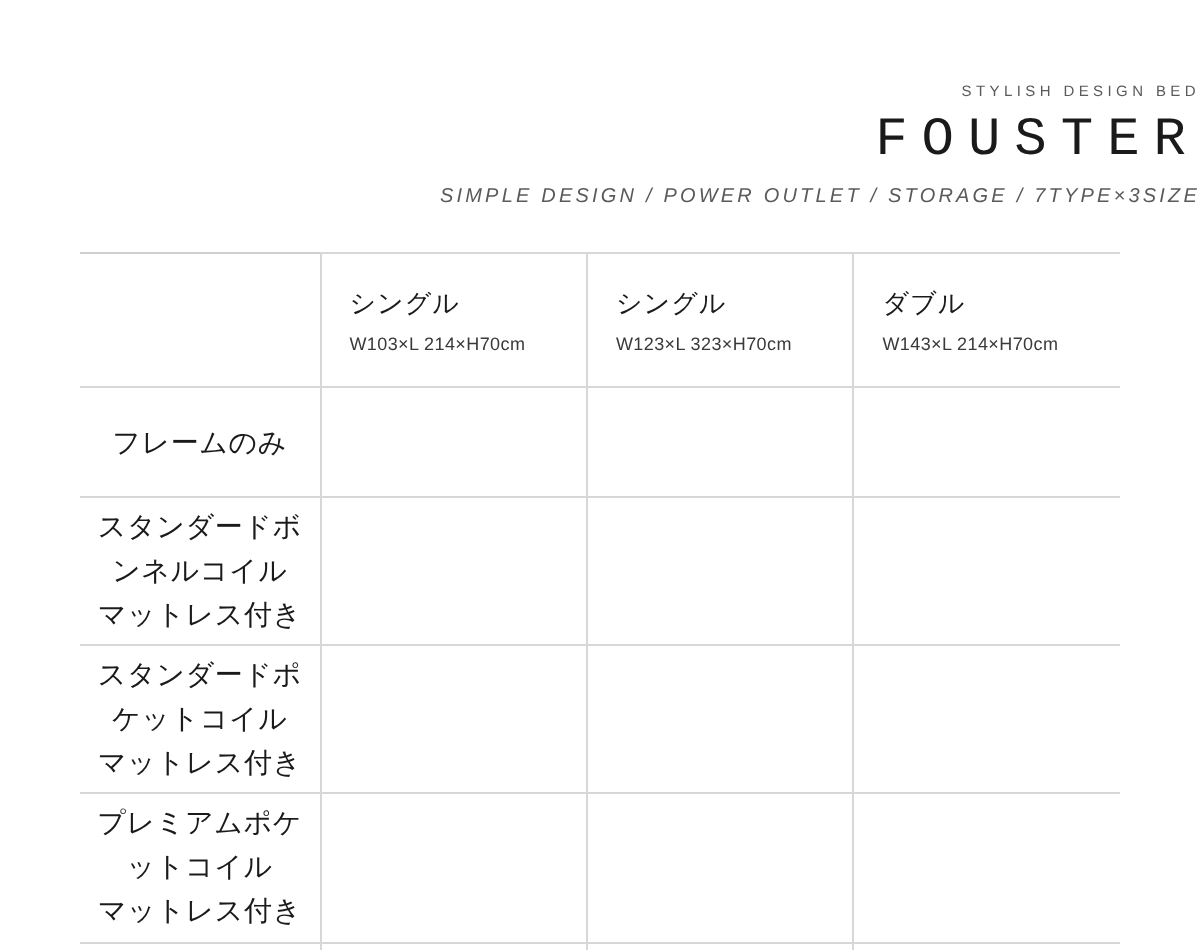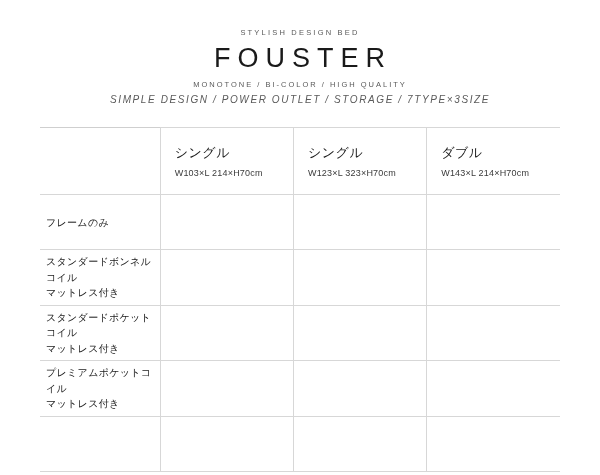--- a/index.html
+++ b/index.html
@@ -17,37 +17,37 @@
   .page {
     position: relative;
     width: 600px;
     height: 475px;
     background: #ffffff;
     box-sizing: border-box;
   }
 
   
   .header {
-    text-align: center;
-    padding-top: 28px;
+    text-align: right;
+    padding-top: 41px;
   }
   .eyebrow {
     font-size: 7.5px;
     letter-spacing: 2.2px;
     color: #5a5a5a;
     margin-bottom: 7px;
   }
   .brand {
     font-size: 27px;
     letter-spacing: 7px;
     color: #1a1a1a;
     font-weight: normal;
     line-height: 1.05;
     margin: 0 0 8px 6px;
-    font-family: Liberation Sans, sans-serif;
+    font-family: Liberation Mono, monospace;
   }
   .tagline1 {
     font-size: 7.5px;
     letter-spacing: 2px;
     color: #5a5a5a;
     margin-bottom: 5px;
   }
   .tagline2 {
     font-size: 10px;
     letter-spacing: 1.6px;
@@ -96,22 +96,22 @@
     margin-bottom: 6px;
   }
   .hdr-dim {
     font-size: 9px;
     color: #3a3a3a;
     letter-spacing: 0.2px;
   }
 
   .row-label {
     height: 46px;
-    text-align: left;
-    font-size: 10px;
+    text-align: center;
+    font-size: 14px;
     color: #1a1a1a;
     line-height: 1.55;
     padding: 4px 6px !important;
     letter-spacing: 0.3px;
     border-left: none !important;
   }
   .row-label .l2 { display: block; }
   .cell-empty {
     background: #ffffff;
   }
@@ -123,21 +123,20 @@
   }
 </style>
 </head>
 <body>
 
 <div class="page">
 
   <div class="header">
     <div class="eyebrow">STYLISH DESIGN BED</div>
     <div class="brand">FOUSTER</div>
-    <div class="tagline1">MONOTONE / BI-COLOR / HIGH QUALITY</div>
     <div class="tagline2">SIMPLE DESIGN / POWER OUTLET / STORAGE / 7TYPE×3SIZE</div>
   </div>
 
   <div class="table-wrap">
     <table class="spec">
       <colgroup>
         <col class="c-label">
         <col class="c-size">
         <col class="c-size">
         <col class="c-size">

